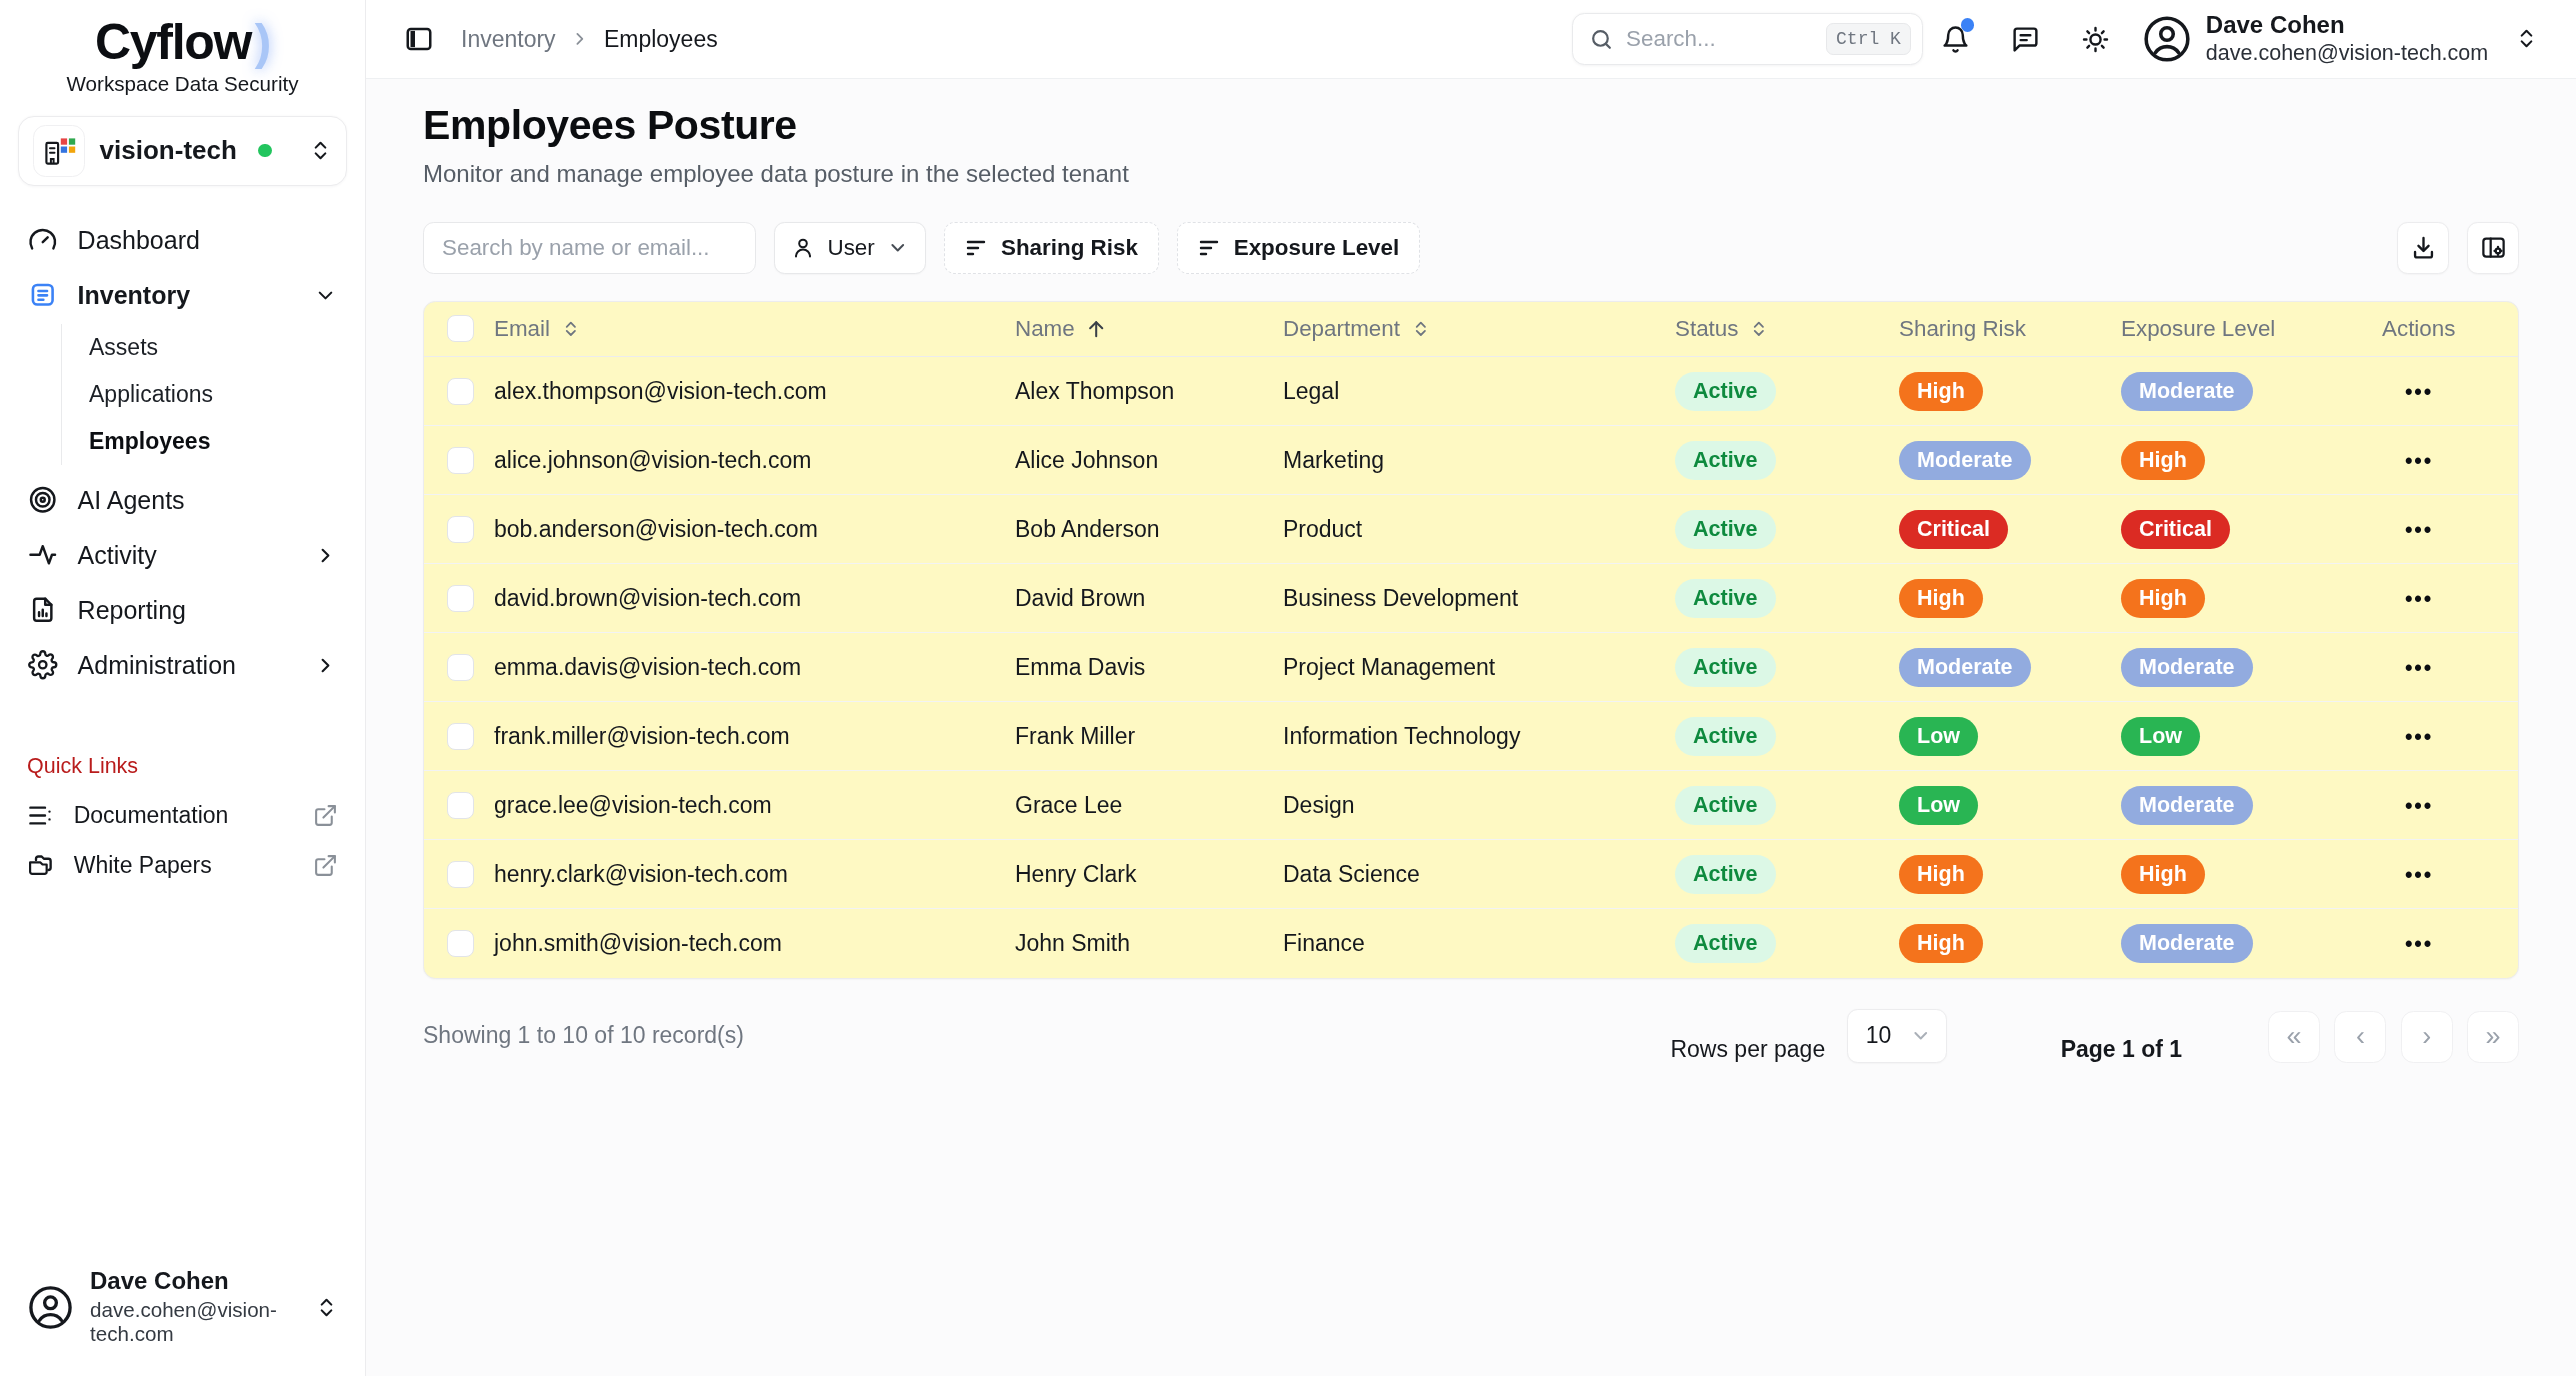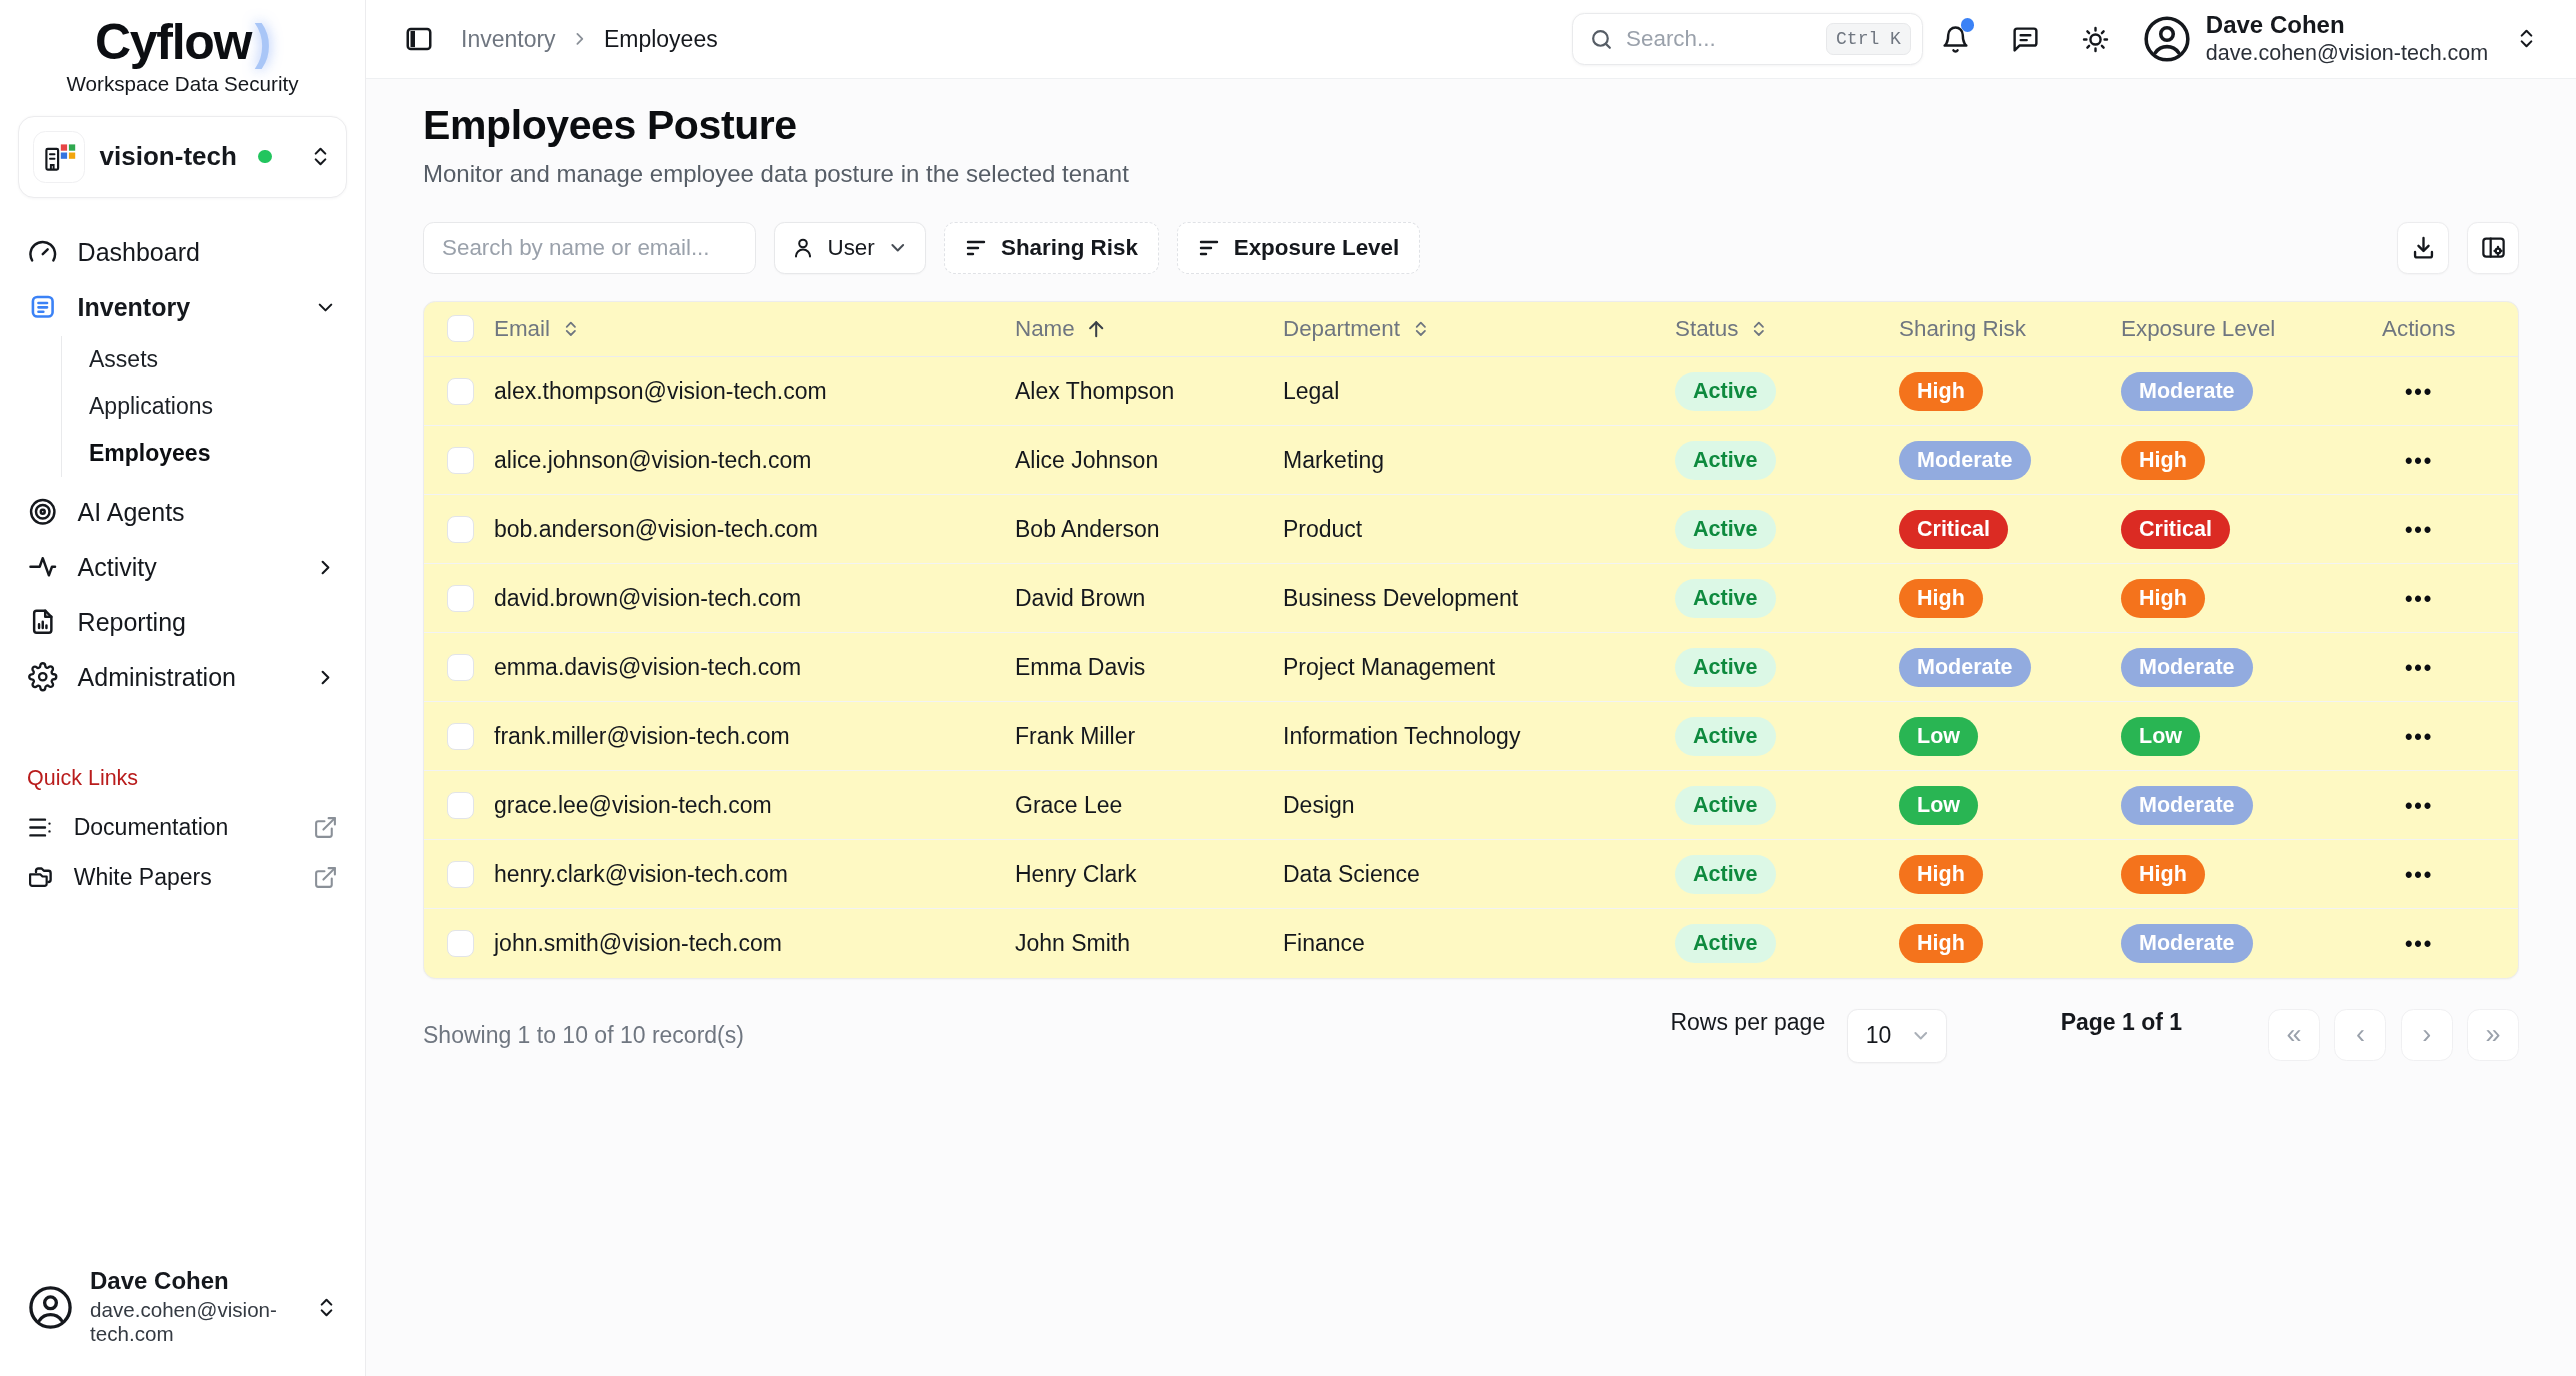--- a/index.html
+++ b/index.html
@@ -14,21 +14,21 @@
 
   .app { display:flex; width:2576px; height:1377px; }
 
   
   .sidebar { width:366px; background:#fff; border-right:0.9px solid #ececee; display:flex; flex-direction:column; flex-shrink:0; }
   .logo-block { text-align:center; padding-top:16px; }
   .logo { font-size:50px; font-weight:800; letter-spacing:-1.3px; color:#0c0e12; line-height:1.05; }
   .logo-accent { color:#a9c6f7; text-shadow:0 0 12.5px rgba(82,133,244,.55); font-weight:800; margin-left:3.6px; }
   .tagline { font-size:20.6px; color:#15181d; margin-top:3.6px; }
 
-  .tenant { margin:19.7px 18px 7.2px; border:0.9px solid #ececee; border-radius:16px; height:82px;
+  .tenant { margin:19.7px 18px 7.2px; border:0.9px solid #ececee; border-radius:16px; height:70px;
     display:flex; align-items:center; gap:14.3px; padding:0 14.3px; background:#fff; box-shadow:0 0.9px 2.7px rgba(16,24,40,.04); cursor:pointer; }
   .tenant-icon { width:52px; height:52px; border:0.9px solid #f0f0f2; border-radius:12.5px; display:flex; align-items:center; justify-content:center; background:#fff; }
   .tenant-name { font-size:26px; font-weight:700; }
   .tenant-dot { width:13.4px; height:13.4px; border-radius:50%; background:var(--green-dot,#22c55e); margin-left:7.2px; }
   .tenant-chev { margin-left:auto; color:#15181d; }
 
   nav.side-nav { padding:19.7px 23px 0; }
   .nav-item { height:55px; display:flex; align-items:center; gap:19.7px; font-size:25px; font-weight:500;
     color:#15181d; padding:0 5.4px; border-radius:10.7px; cursor:pointer; }
   .nav-item .n-ic { color:#15181d; }
@@ -100,21 +100,21 @@
   .sort-ic { color:#6f7680; cursor:pointer; }
   .sort-ic.asc { color:#3a4048; }
   tbody td { height:69px; font-size:23px; color:#15181d; }
   tbody tr + tr td { border-top:0.9px solid #f2f3f4; }
   .checkbox { width:27px; height:27px; border:1.8px solid #e2e4e8; border-radius:8px; background:#fff; margin-left:23px; cursor:pointer; }
   .badge { display:inline-flex; align-items:center; height:39px; padding:0 18px; border-radius:894px; font-size:21.5px; font-weight:700; }
   .actions-btn { font-size:21.5px; letter-spacing:1.8px; font-weight:700; color:#0c0e12; padding-left:23px; }
 
   .footer-row { display:flex; align-items:center; margin-top:30px; padding-bottom:27px; }
   .summary { font-size:23px; color:#6f7680; }
-  .foot-right { margin-left:auto; display:flex; align-items:flex-start; }
+  .foot-right { margin-left:auto; display:flex; align-items:flex-end; }
   .rpp-label { font-size:23px; color:#15181d; }
   .rpp-select { width:100px; height:54px; border:0.9px solid #ececee; border-radius:10.7px; background:#fff;
     display:flex; align-items:center; justify-content:space-between; padding:0 14.3px 0 18px; font-size:23px; color:#15181d;
     margin-left:21.5px; box-shadow:0 0.9px 1.8px rgba(16,24,40,.03); }
   .rpp-select .dd-chev { color:#aab0b8; }
   .page-status { font-size:23px; font-weight:700; margin-left:114px; }
   .pager { display:flex; gap:14.3px; margin-left:86px; }
   .pg-btn { width:52px; height:52px; border:0.9px solid #f0f0f2; border-radius:12.5px; background:#fff; color:#9aa1ab;
     display:flex; align-items:center; justify-content:center; font-size:27px; line-height:1; }
 </style>

